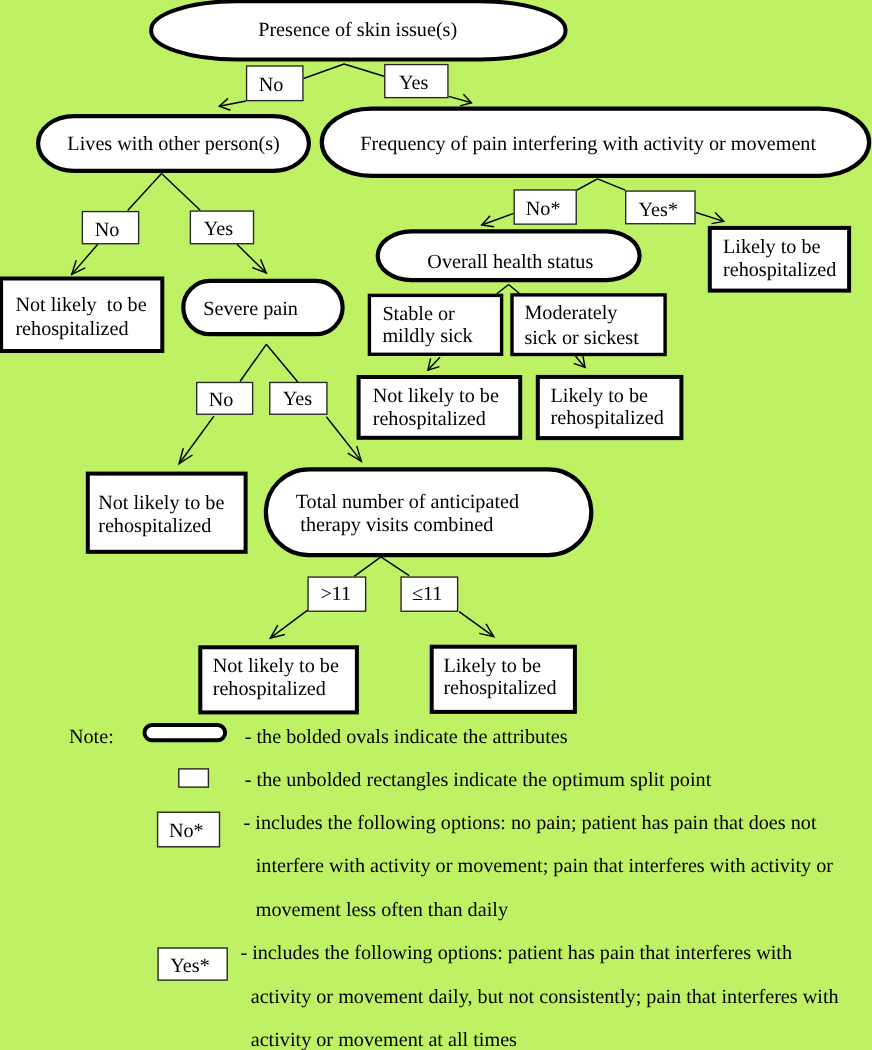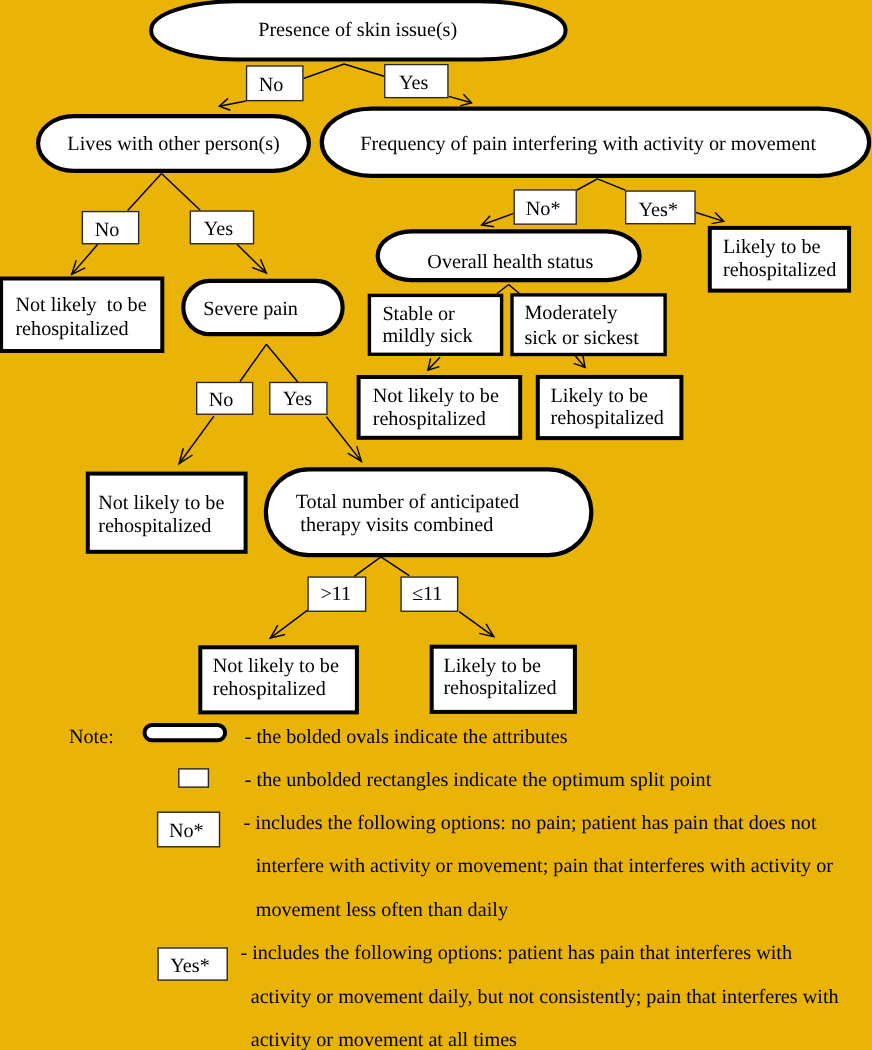--- a/index.html
+++ b/index.html
@@ -1,18 +1,18 @@
 <!DOCTYPE html>
 <html><head>
 <meta charset="utf-8">
 <style>
   html,body{margin:0;padding:0;background:#ffffff;}
   *{-webkit-font-smoothing:antialiased;text-rendering:geometricPrecision;}
   body{width:872px;height:1050px;overflow:hidden;font-family:"Liberation Serif",serif;}
-  #stage{position:relative;width:872px;height:1050px;background:#eab308;overflow:hidden;}
+  #stage{position:relative;width:872px;height:1050px;background:#bef264;overflow:hidden;}
   svg#tree{position:absolute;top:0;left:0;display:block;}
   #tree text{font-family:"Liberation Serif",serif;fill:#000000;}
   .oval{fill:#ffffff;stroke:#000000;stroke-width:4.3;}
   .boxbold{fill:#ffffff;stroke:#000000;stroke-width:4;}
   .boxthin{fill:#ffffff;stroke:#262626;stroke-width:1.3;}
   .boxmed{fill:#ffffff;stroke:#000000;stroke-width:3;}
   .edge{stroke:#000000;stroke-width:1.45;fill:none;stroke-linecap:butt;}
   .lbl{font-size:20.2px;text-anchor:middle;}
   .lblL{font-size:20.2px;text-anchor:start;}
 </style>

